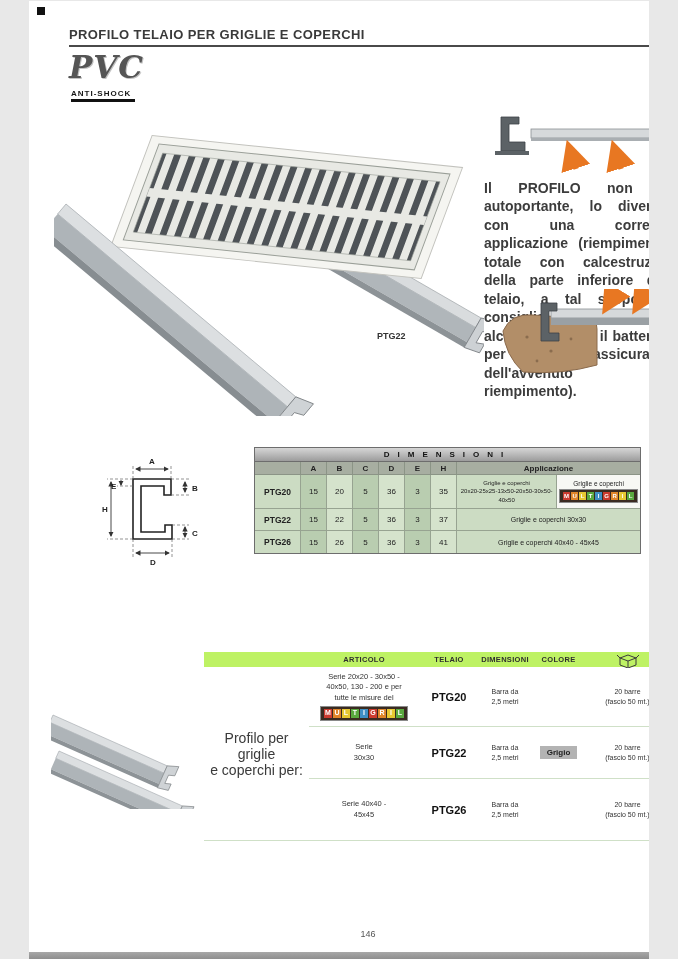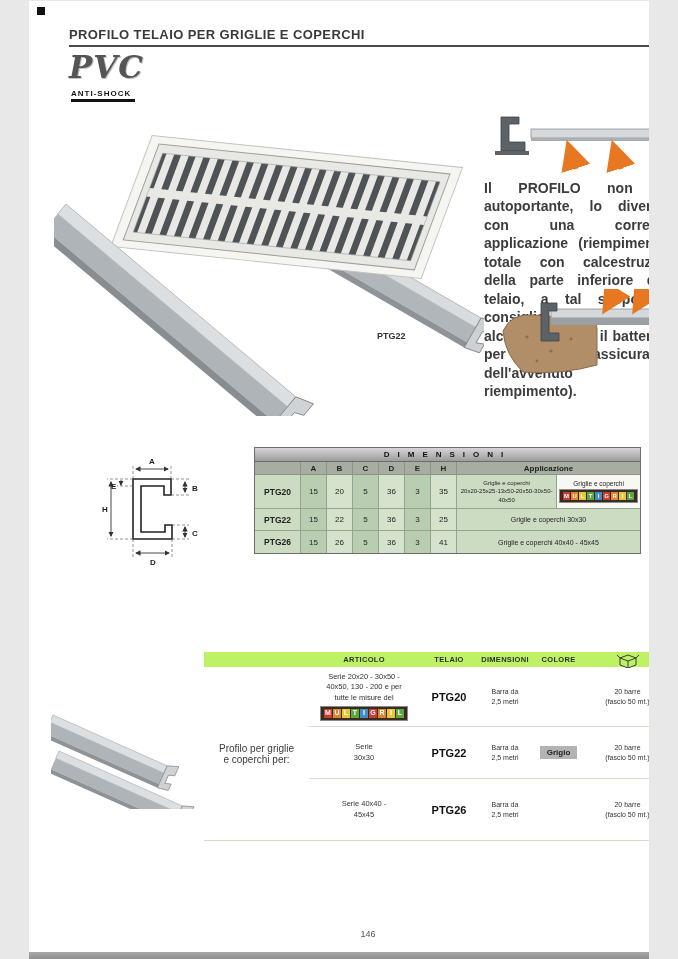--- a/index.html
+++ b/index.html
@@ -66,21 +66,21 @@
   .mg-logo span:nth-child(8){background:#e8c832}
   .mg-logo span:nth-child(9){background:#5aa83e}
 
   
   .order-table{left:175px;top:651px;width:465px;display:grid;
                grid-template-columns:105px 110px 60px 52px 55px 83px;
                grid-template-rows:15px 60px 52px 62px;color:#333;}
   .ot-h{background:#bef264;font-size:7.5px;font-weight:bold;color:#2e2e2e;
         letter-spacing:.3px;display:flex;align-items:center;justify-content:center;}
   .ot-side{display:flex;align-items:center;justify-content:center;text-align:center;
-           font-size:10px;color:#3a3a3a;border-bottom:1px solid #cfe0c7;}
+           font-size:14px;color:#3a3a3a;border-bottom:1px solid #cfe0c7;}
   .ot-c{display:flex;flex-direction:column;align-items:center;justify-content:center;
         text-align:center;border-bottom:1px solid #cfe0c7;gap:3px;}
   .ot-art{font-size:7.5px;line-height:1.35;align-items:center;}
   .ot-code{font-weight:bold;font-size:11px;color:#111;}
   .ot-dim{font-size:7px;line-height:1.35;}
   .ot-pack{font-size:7px;line-height:1.35;}
   .badge{display:inline-block;background:#b3b3b3;color:#222;font-size:8px;
          font-weight:bold;padding:2px 7px;}
 
   
@@ -243,21 +243,21 @@
         </div>
       </div>
     </div>
 
     <div class="dt-c dt-code">PTG22</div>
     <div class="dt-c col-a">15</div>
     <div class="dt-c col-b">22</div>
     <div class="dt-c col-a">5</div>
     <div class="dt-c col-b">36</div>
     <div class="dt-c col-a">3</div>
-    <div class="dt-c col-b">25</div>
+    <div class="dt-c col-b">37</div>
     <div class="dt-c dt-app dt-app-single last-col">Griglie e coperchi 30x30</div>
 
     <div class="dt-c dt-code last-row">PTG26</div>
     <div class="dt-c col-a last-row">15</div>
     <div class="dt-c col-b last-row">26</div>
     <div class="dt-c col-a last-row">5</div>
     <div class="dt-c col-b last-row">36</div>
     <div class="dt-c col-a last-row">3</div>
     <div class="dt-c col-b last-row">41</div>
     <div class="dt-c dt-app dt-app-single last-col last-row">Griglie e coperchi 40x40 - 45x45</div>

